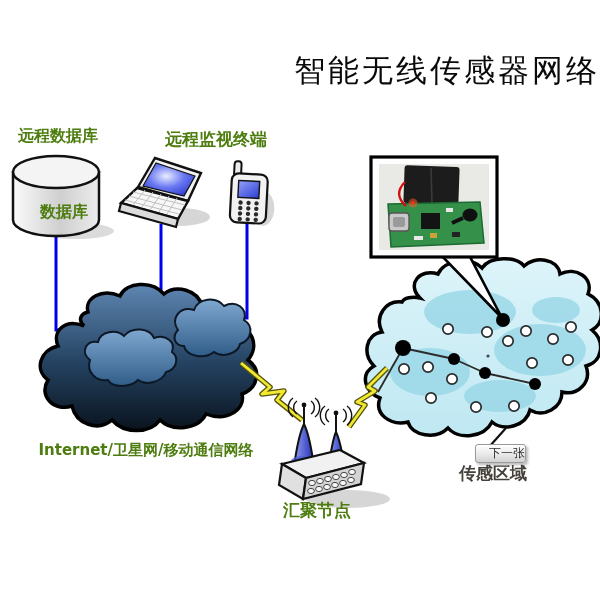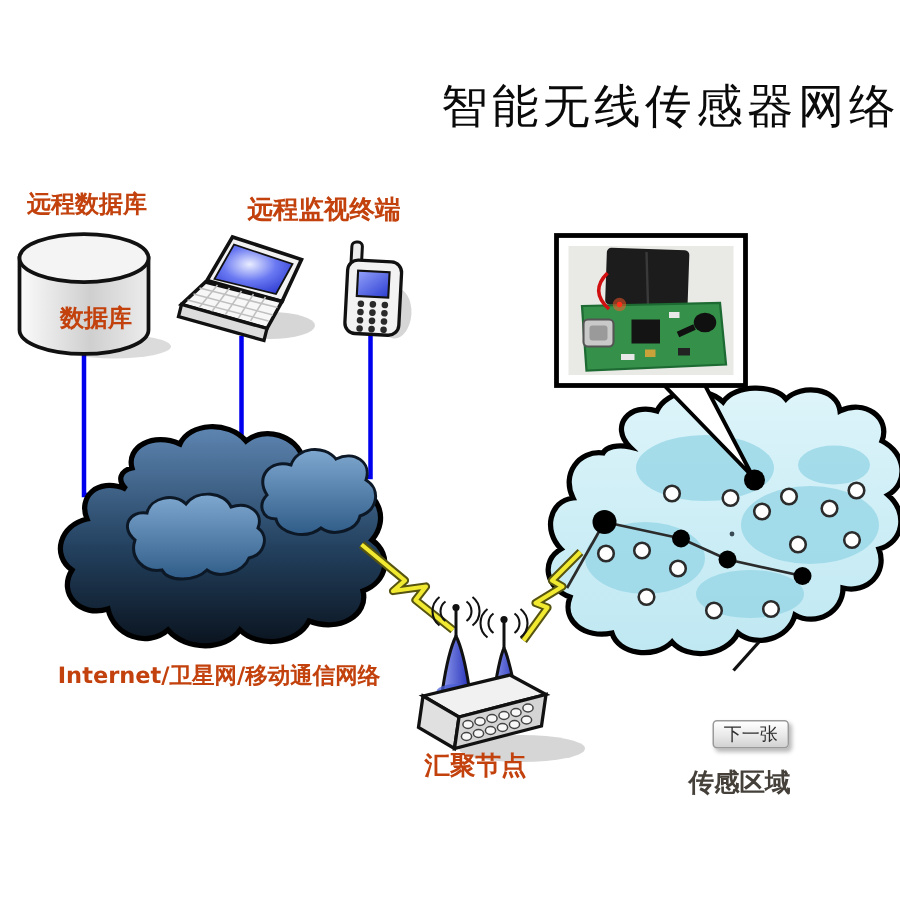--- a/index.html
+++ b/index.html
@@ -2,34 +2,34 @@
 <html><head>
 <meta charset="utf-8">
 <style>
   html,body{margin:0;padding:0;background:#fff;}
   .stage{position:relative;width:600px;height:600px;background:#ffffff;overflow:hidden;
          font-family:"DejaVu Sans","Liberation Sans",sans-serif;}
   svg.art{position:absolute;left:0;top:0;}
   .title{position:absolute;left:0;top:50px;width:600px;text-align:right;
          font-family:"DejaVu Serif","Liberation Serif",serif;
          font-size:31px;letter-spacing:3px;color:#0a0a0a;}
-  .lbl{position:absolute;font-weight:bold;color:#c2410c;text-align:center;white-space:nowrap;}
+  .lbl{position:absolute;font-weight:bold;color:#4d7c0f;text-align:center;white-space:nowrap;}
   .lbl-remote-db{left:8px;top:126px;width:100px;font-size:16px;}
   .lbl-db{left:16px;top:202px;width:96px;font-size:16px;}
   .lbl-terminal{left:146px;top:128px;width:140px;font-size:17px;}
   .lbl-sensor{left:371px;top:131px;width:122px;font-size:16px;}
   .lbl-internet{left:18px;top:441px;width:256px;font-size:15px;}
   .lbl-sink{left:256px;top:499px;width:122px;font-size:17px;}
-  .lbl-area{left:432px;top:462px;width:122px;font-size:17px;color:#45413a;margin-top:48px;}
+  .lbl-area{left:432px;top:462px;width:122px;font-size:17px;color:#45413a;}
   .next-btn{position:absolute;left:475px;top:444px;width:51px;height:19px;
             background:linear-gradient(#ffffff,#e9e9e9 55%,#d2d2d2);
             border:1px solid #9a9a9a;border-radius:3px;
             box-shadow:2px 2px 3px rgba(0,0,0,.28);
             font-family:"DejaVu Sans","Liberation Sans",sans-serif;
-            font-size:12px;color:#2d2d2d;line-height:17px;text-align:center;padding:0;cursor:pointer;margin-top:36px;}
+            font-size:12px;color:#2d2d2d;line-height:17px;text-align:right;padding:0;cursor:pointer;}
 </style>
 </head>
 <body>
 
 <div class="stage">
 
 <svg class="art" width="600" height="600" viewBox="0 0 600 600">
   <defs>
     <linearGradient id="cylGrad" x1="0" y1="0" x2="1" y2="0">
       <stop offset="0" stop-color="#fbfbfb"></stop>

